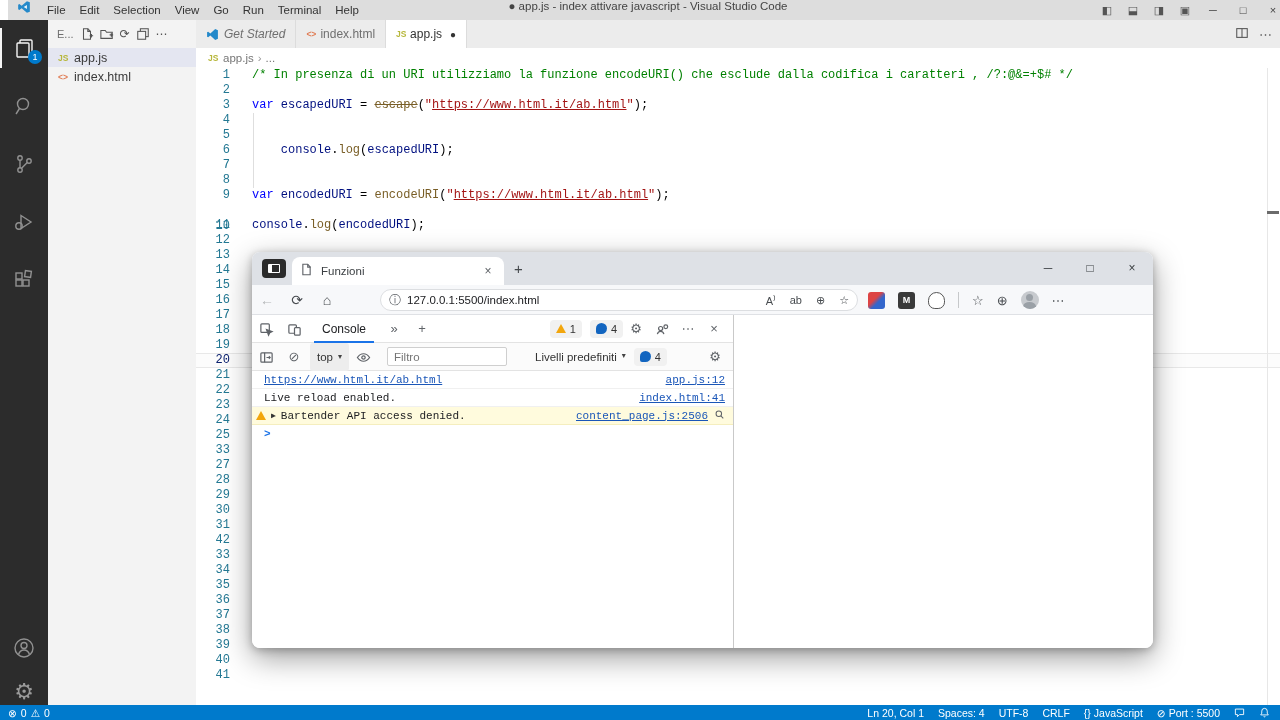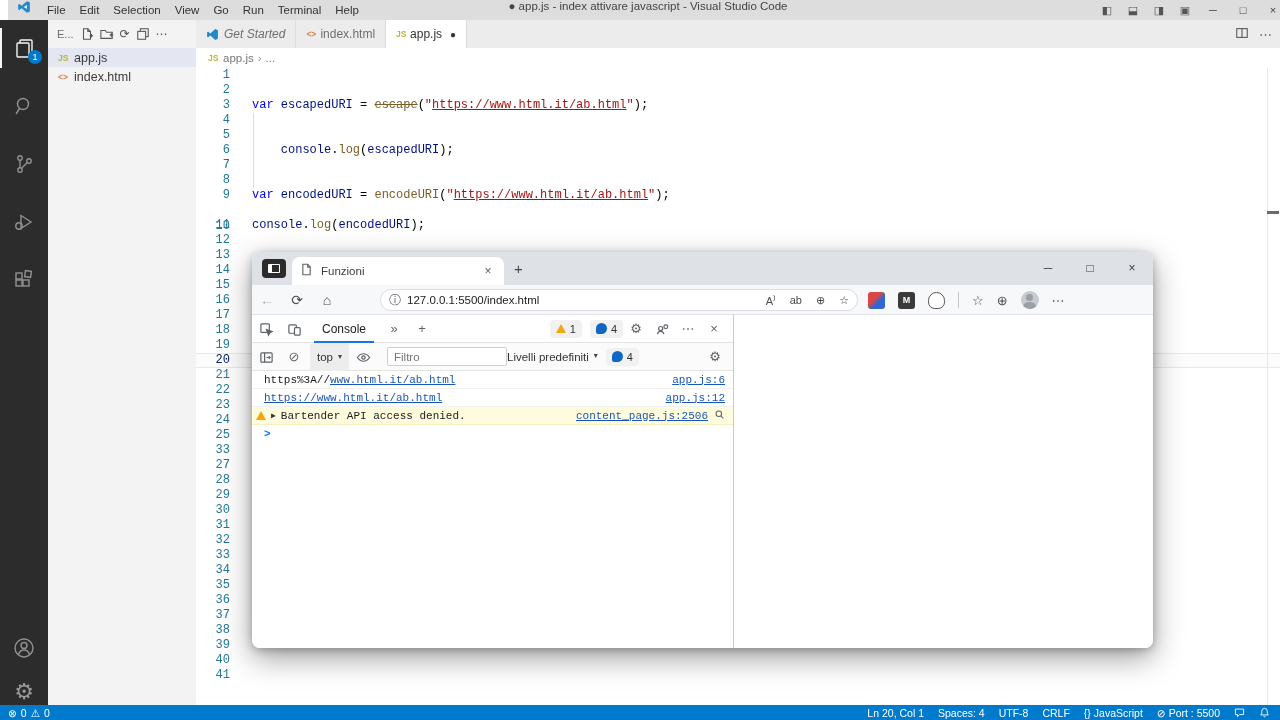--- a/index.html
+++ b/index.html
@@ -117,21 +117,21 @@
   .dt-ico svg { width:15px; height:15px; stroke:#5f6368; fill:none; stroke-width:1.3; vertical-align:middle; }
   #dt-tab-console { margin:0 6px; padding:0 8px; height:28px; line-height:28px; color:#202124; border-bottom:2px solid #1a73e8; font-size:12px; }
   .dt-badge { display:flex; align-items:center; gap:4px; background:#f1f1f1; border-radius:4px; height:18px; padding:0 6px; margin-left:8px; font-size:11px; color:#333; }
   .warn-tri { width:0; height:0; border-left:5px solid transparent; border-right:5px solid transparent; border-bottom:9px solid #f2a60d; display:inline-block; }
   .chat-bub { width:11px; height:11px; border-radius:50% 50% 50% 2px; background:#1265c0; display:inline-block; }
   #dt-row1-right { margin-left:auto; display:flex; align-items:center; padding-right:6px; }
   #dt-row1-right .dt-ico { width:26px; }
   .dd-box { display:flex; align-items:center; gap:5px; background:#ededed; border-radius:3px; height:28px; padding:0 7px; margin-left:2px; font-size:11.5px; color:#333; }
   #dt-filter { width:120px; height:19px; border:1px solid #cfcfcf; border-radius:2px; margin-left:10px; font-size:11.5px; padding:0 6px; color:#202124; background:#fff; font-family:"Liberation Sans",sans-serif; }
   #dt-filter::placeholder { color:#757575; }
-  #dt-levels { margin-left:0; display:flex; align-items:flex-start; gap:5px; font-size:11.5px; color:#333; }
+  #dt-levels { margin-left:28px; display:flex; align-items:flex-start; gap:5px; font-size:11.5px; color:#333; }
   #dt-row2-gear { margin-left:auto; padding-right:8px; }
   .caret { font-size:8px; color:#444; }
 
   #console-msgs { position:absolute; left:0; top:56px; width:481px; }
   .cmsg { position:relative; height:18px; border-bottom:1px solid #f0f0f0; display:flex; align-items:center; font-family:"Liberation Mono","DejaVu Sans Mono",monospace; font-size:11px; color:#202124; padding:0 8px 0 12px; }
   .cmsg.warning { background:#fffbdd; border-color:#f5eebe; padding-left:4px; }
   .cmsg .link { color:#1a56b8; text-decoration:underline; }
   .cmsg .src { margin-left:auto; color:#1a56b8; text-decoration:underline; }
   .cmsg .exp { color:#333; font-size:8px; margin:0 5px; }
   .cmsg .mag { margin-left:6px; }
@@ -277,21 +277,21 @@
   </div>
   <div id="breadcrumb">
     <span class="fico js">JS</span>
     <span>app.js</span>
     <span class="sep">›</span>
     <span>...</span>
   </div>
   <div id="code-region">
     <div id="cur-line" style="top: 285px;"></div>
     <div id="code-lines">
-          <div class="code-row" style="top: 0px;"><span class="lnum">1</span></div>
+          <div class="code-row" style="top: 0px;"><span class="lnum">1</span><span class="lcontent"><span class="tok-comment">/* In presenza di un URI utilizziamo la funzione encodeURI() che esclude dalla codifica i caratteri , /?:@&amp;=+$# */</span></span></div>
           <div class="code-row" style="top: 15px;"><span class="lnum">2</span><span class="lcontent"></span></div>
           <div class="code-row" style="top: 30px;"><span class="lnum">3</span><span class="lcontent"><span class="tok-keyword">var </span><span class="tok-var">escapedURI</span><span class="tok-def"> = </span><span class="tok-fn-dep">escape</span><span class="tok-def">(</span><span class="tok-str">"</span><span class="tok-strlink">https://www.html.it/ab.html</span><span class="tok-str">"</span><span class="tok-def">);</span></span></div>
           <div class="code-row" style="top: 45px;"><span class="lnum">4</span><span class="lcontent"></span></div>
           <div class="code-row" style="top: 60px;"><span class="lnum">5</span><span class="lcontent"></span></div>
           <div class="code-row" style="top: 75px;"><span class="lnum">6</span><span class="lcontent"><span class="tok-def">    </span><span class="tok-var">console</span><span class="tok-def">.</span><span class="tok-fn">log</span><span class="tok-def">(</span><span class="tok-var">escapedURI</span><span class="tok-def">);</span></span></div>
           <div class="code-row" style="top: 90px;"><span class="lnum">7</span><span class="lcontent"></span></div>
           <div class="code-row" style="top: 105px;"><span class="lnum">8</span><span class="lcontent"></span></div>
           <div class="code-row" style="top: 120px;"><span class="lnum">9</span><span class="lcontent"><span class="tok-keyword">var </span><span class="tok-var">encodedURI</span><span class="tok-def"> = </span><span class="tok-fn">encodeURI</span><span class="tok-def">(</span><span class="tok-str">"</span><span class="tok-strlink">https://www.html.it/ab.html</span><span class="tok-str">"</span><span class="tok-def">);</span></span></div>
           <div class="code-row" style="top: 151px;"><span class="lnum">10</span><span class="lcontent"></span></div>
           <div class="code-row" style="top: 150px;"><span class="lnum">11</span><span class="lcontent"><span class="tok-var">console</span><span class="tok-def">.</span><span class="tok-fn">log</span><span class="tok-def">(</span><span class="tok-var">encodedURI</span><span class="tok-def">);</span></span></div>
@@ -308,21 +308,21 @@
           <div class="code-row" style="top: 315px;"><span class="lnum">22</span><span class="lcontent"></span></div>
           <div class="code-row" style="top: 330px;"><span class="lnum">23</span><span class="lcontent"></span></div>
           <div class="code-row" style="top: 345px;"><span class="lnum">24</span><span class="lcontent"></span></div>
           <div class="code-row" style="top: 360px;"><span class="lnum">25</span><span class="lcontent"></span></div>
           <div class="code-row" style="top: 375px;"><span class="lnum">33</span><span class="lcontent"></span></div>
           <div class="code-row" style="top: 390px;"><span class="lnum">27</span><span class="lcontent"></span></div>
           <div class="code-row" style="top: 405px;"><span class="lnum">28</span><span class="lcontent"></span></div>
           <div class="code-row" style="top: 420px;"><span class="lnum">29</span><span class="lcontent"></span></div>
           <div class="code-row" style="top: 435px;"><span class="lnum">30</span><span class="lcontent"></span></div>
           <div class="code-row" style="top: 450px;"><span class="lnum">31</span><span class="lcontent"></span></div>
-          <div class="code-row" style="top: 465px;"><span class="lnum">32</span><span class="lcontent"></span></div>
+          <div class="code-row" style="top: 465px;"><span class="lnum">42</span><span class="lcontent"></span></div>
           <div class="code-row" style="top: 480px;"><span class="lnum">33</span><span class="lcontent"></span></div>
           <div class="code-row" style="top: 495px;"><span class="lnum">34</span><span class="lcontent"></span></div>
           <div class="code-row" style="top: 510px;"><span class="lnum">35</span><span class="lcontent"></span></div>
           <div class="code-row" style="top: 525px;"><span class="lnum">36</span><span class="lcontent"></span></div>
           <div class="code-row" style="top: 540px;"><span class="lnum">37</span><span class="lcontent"></span></div>
           <div class="code-row" style="top: 555px;"><span class="lnum">38</span><span class="lcontent"></span></div>
           <div class="code-row" style="top: 570px;"><span class="lnum">39</span><span class="lcontent"></span></div>
           <div class="code-row" style="top: 585px;"><span class="lnum">40</span><span class="lcontent"></span></div>
           <div class="code-row" style="top: 600px;"><span class="lnum">41</span><span class="lcontent"></span></div>
         </div>
@@ -430,27 +430,26 @@
             <span class="caret">▾</span>
           </span>
       <span class="dt-badge">
             <span class="chat-bub"></span>
             <span>4</span>
           </span>
       <span class="dt-ico" id="dt-row2-gear">⚙</span>
     </div>
     <div id="console-msgs">
           <div class="cmsg log">
-            <span>https%3A//</span>
-            <span class="link">www.html.it/ab.html</span>
-            <span class="src">app.js:6</span>
-          </div>
-          <div class="cmsg log">
             <span class="link">https://www.html.it/ab.html</span>
             <span class="src">app.js:12</span>
+          </div>
+          <div class="cmsg log">
+            <span>Live reload enabled.</span>
+            <span class="src">index.html:41</span>
           </div>
           <div class="cmsg warning">
             <span class="warn-tri"></span>
             <span class="exp">▶</span>
             <span>Bartender API access denied.</span>
             <span class="src">content_page.js:2506</span>
             <span class="mag"><svg viewBox="0 0 16 16">
                 <circle cx="7" cy="7" r="4"></circle>
                 <path d="M10 10l3.5 3.5"></path>
               </svg></span>

